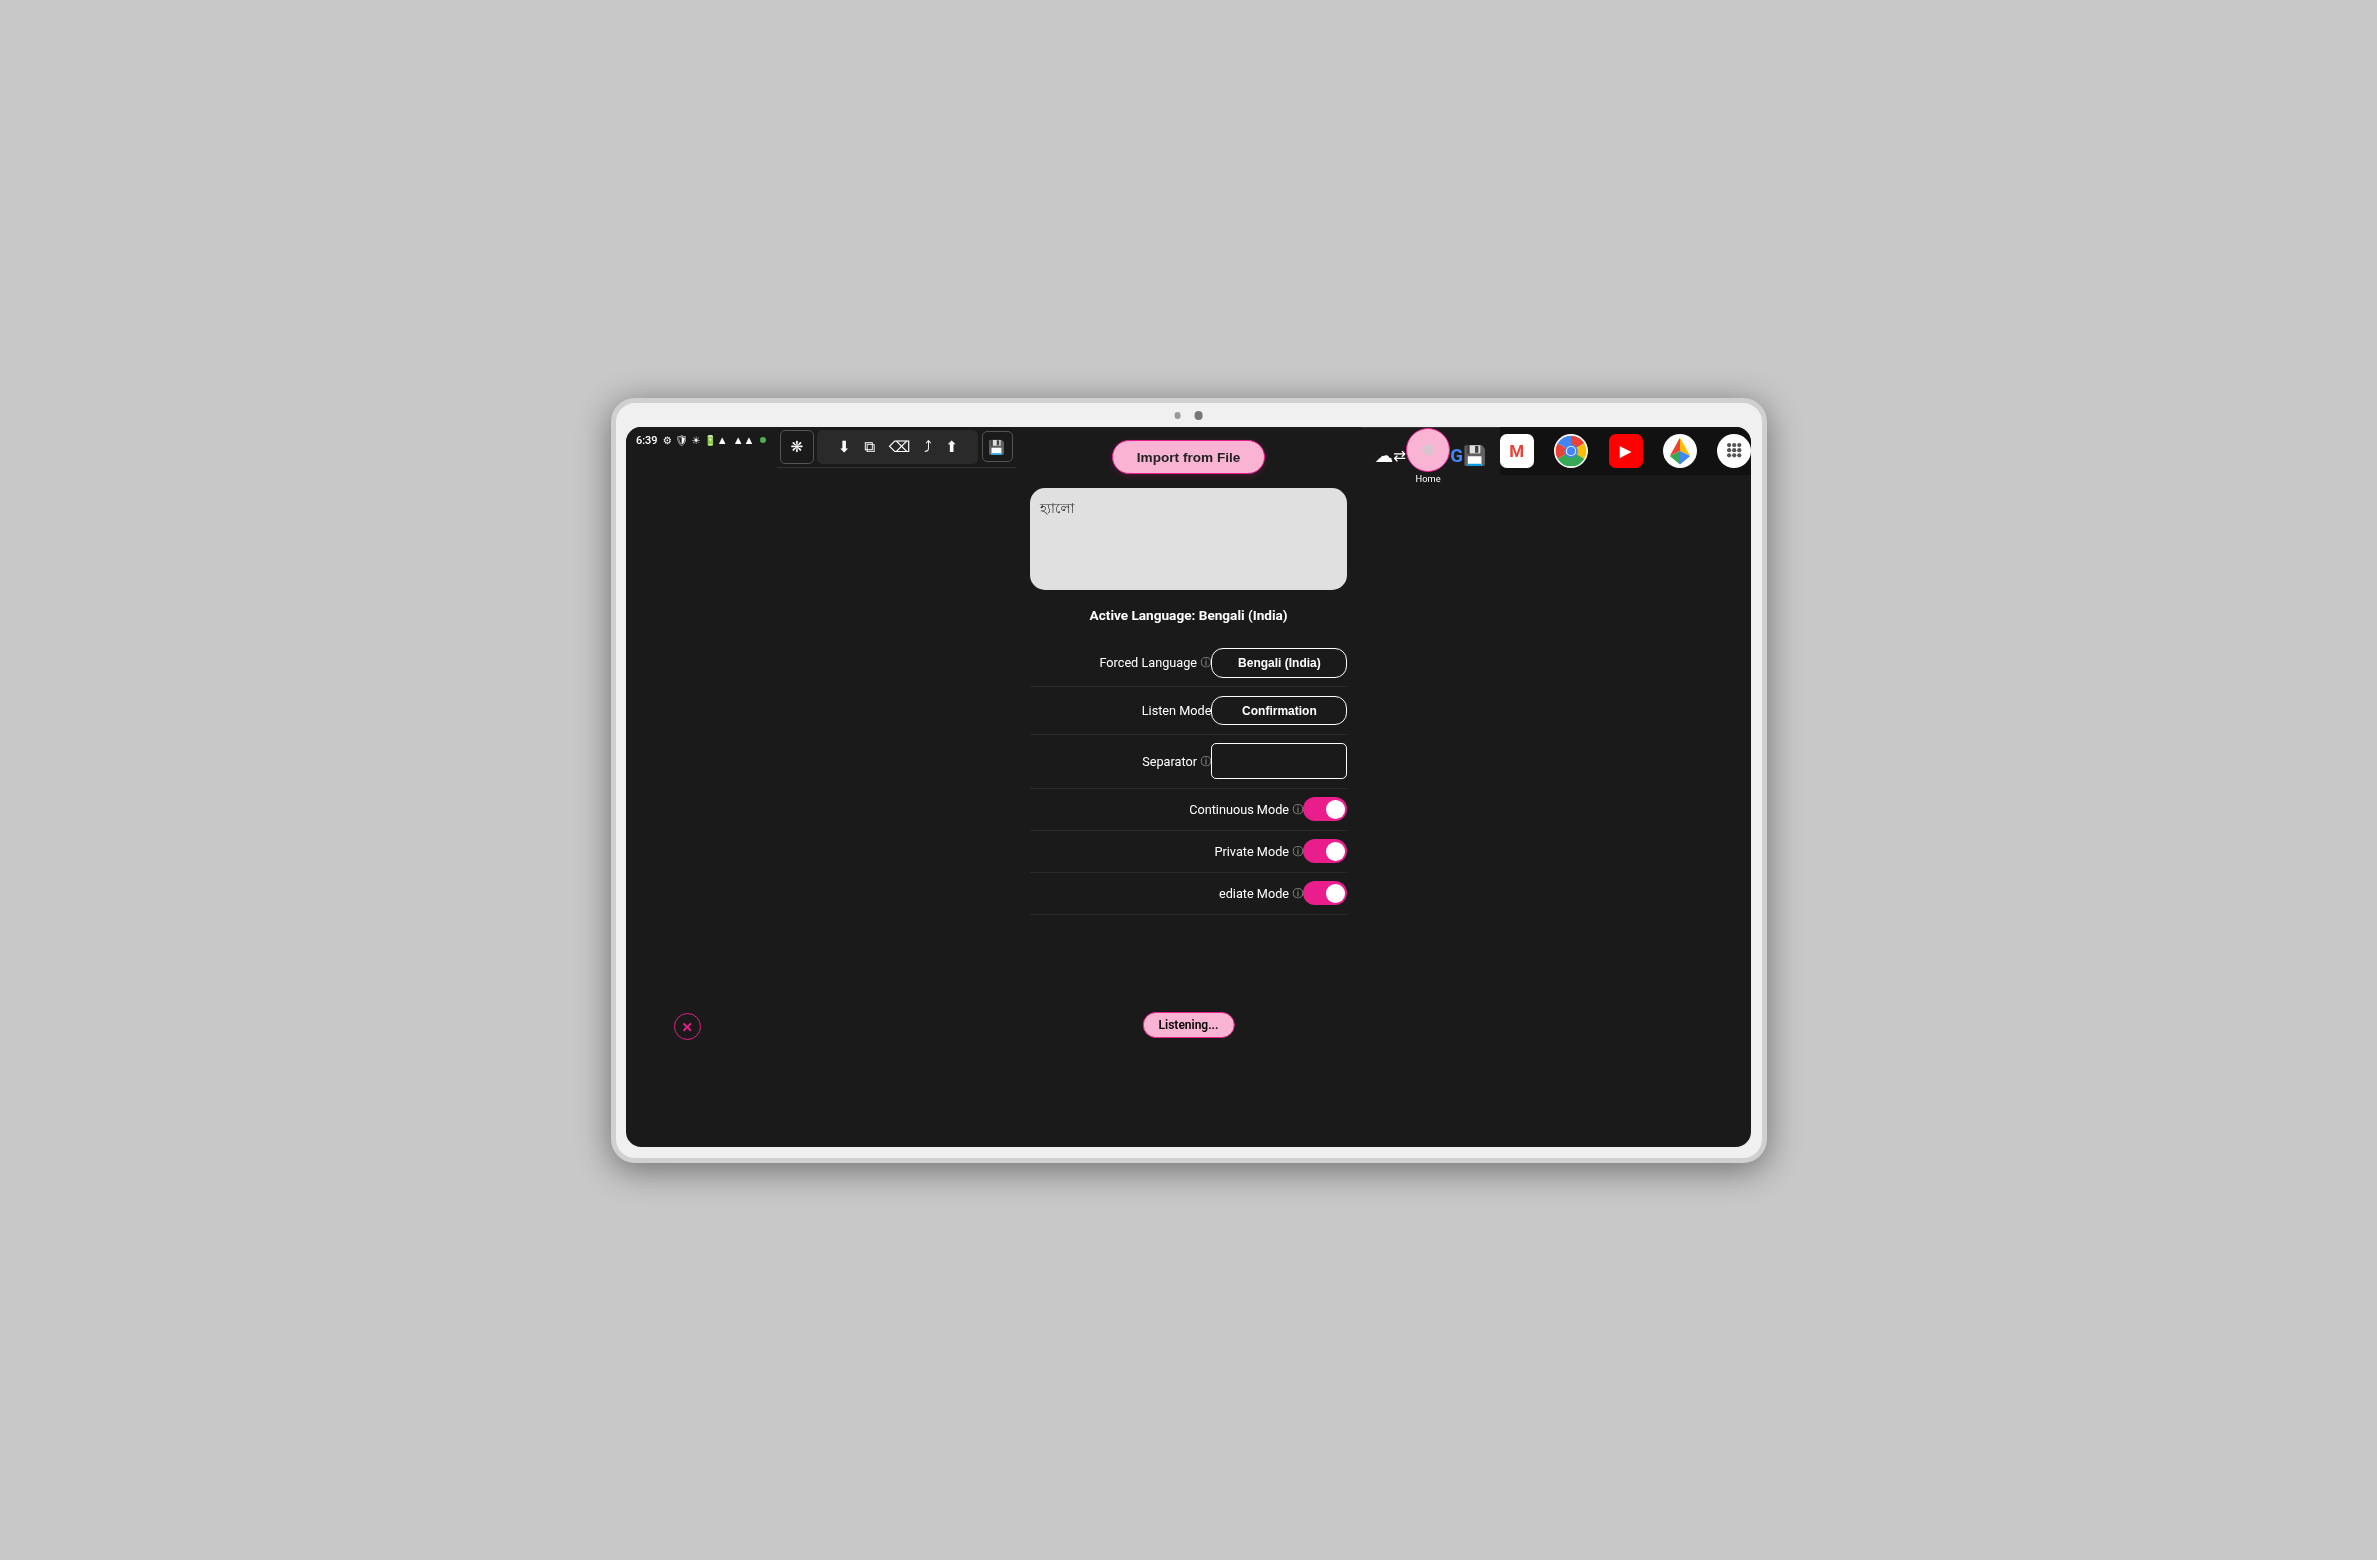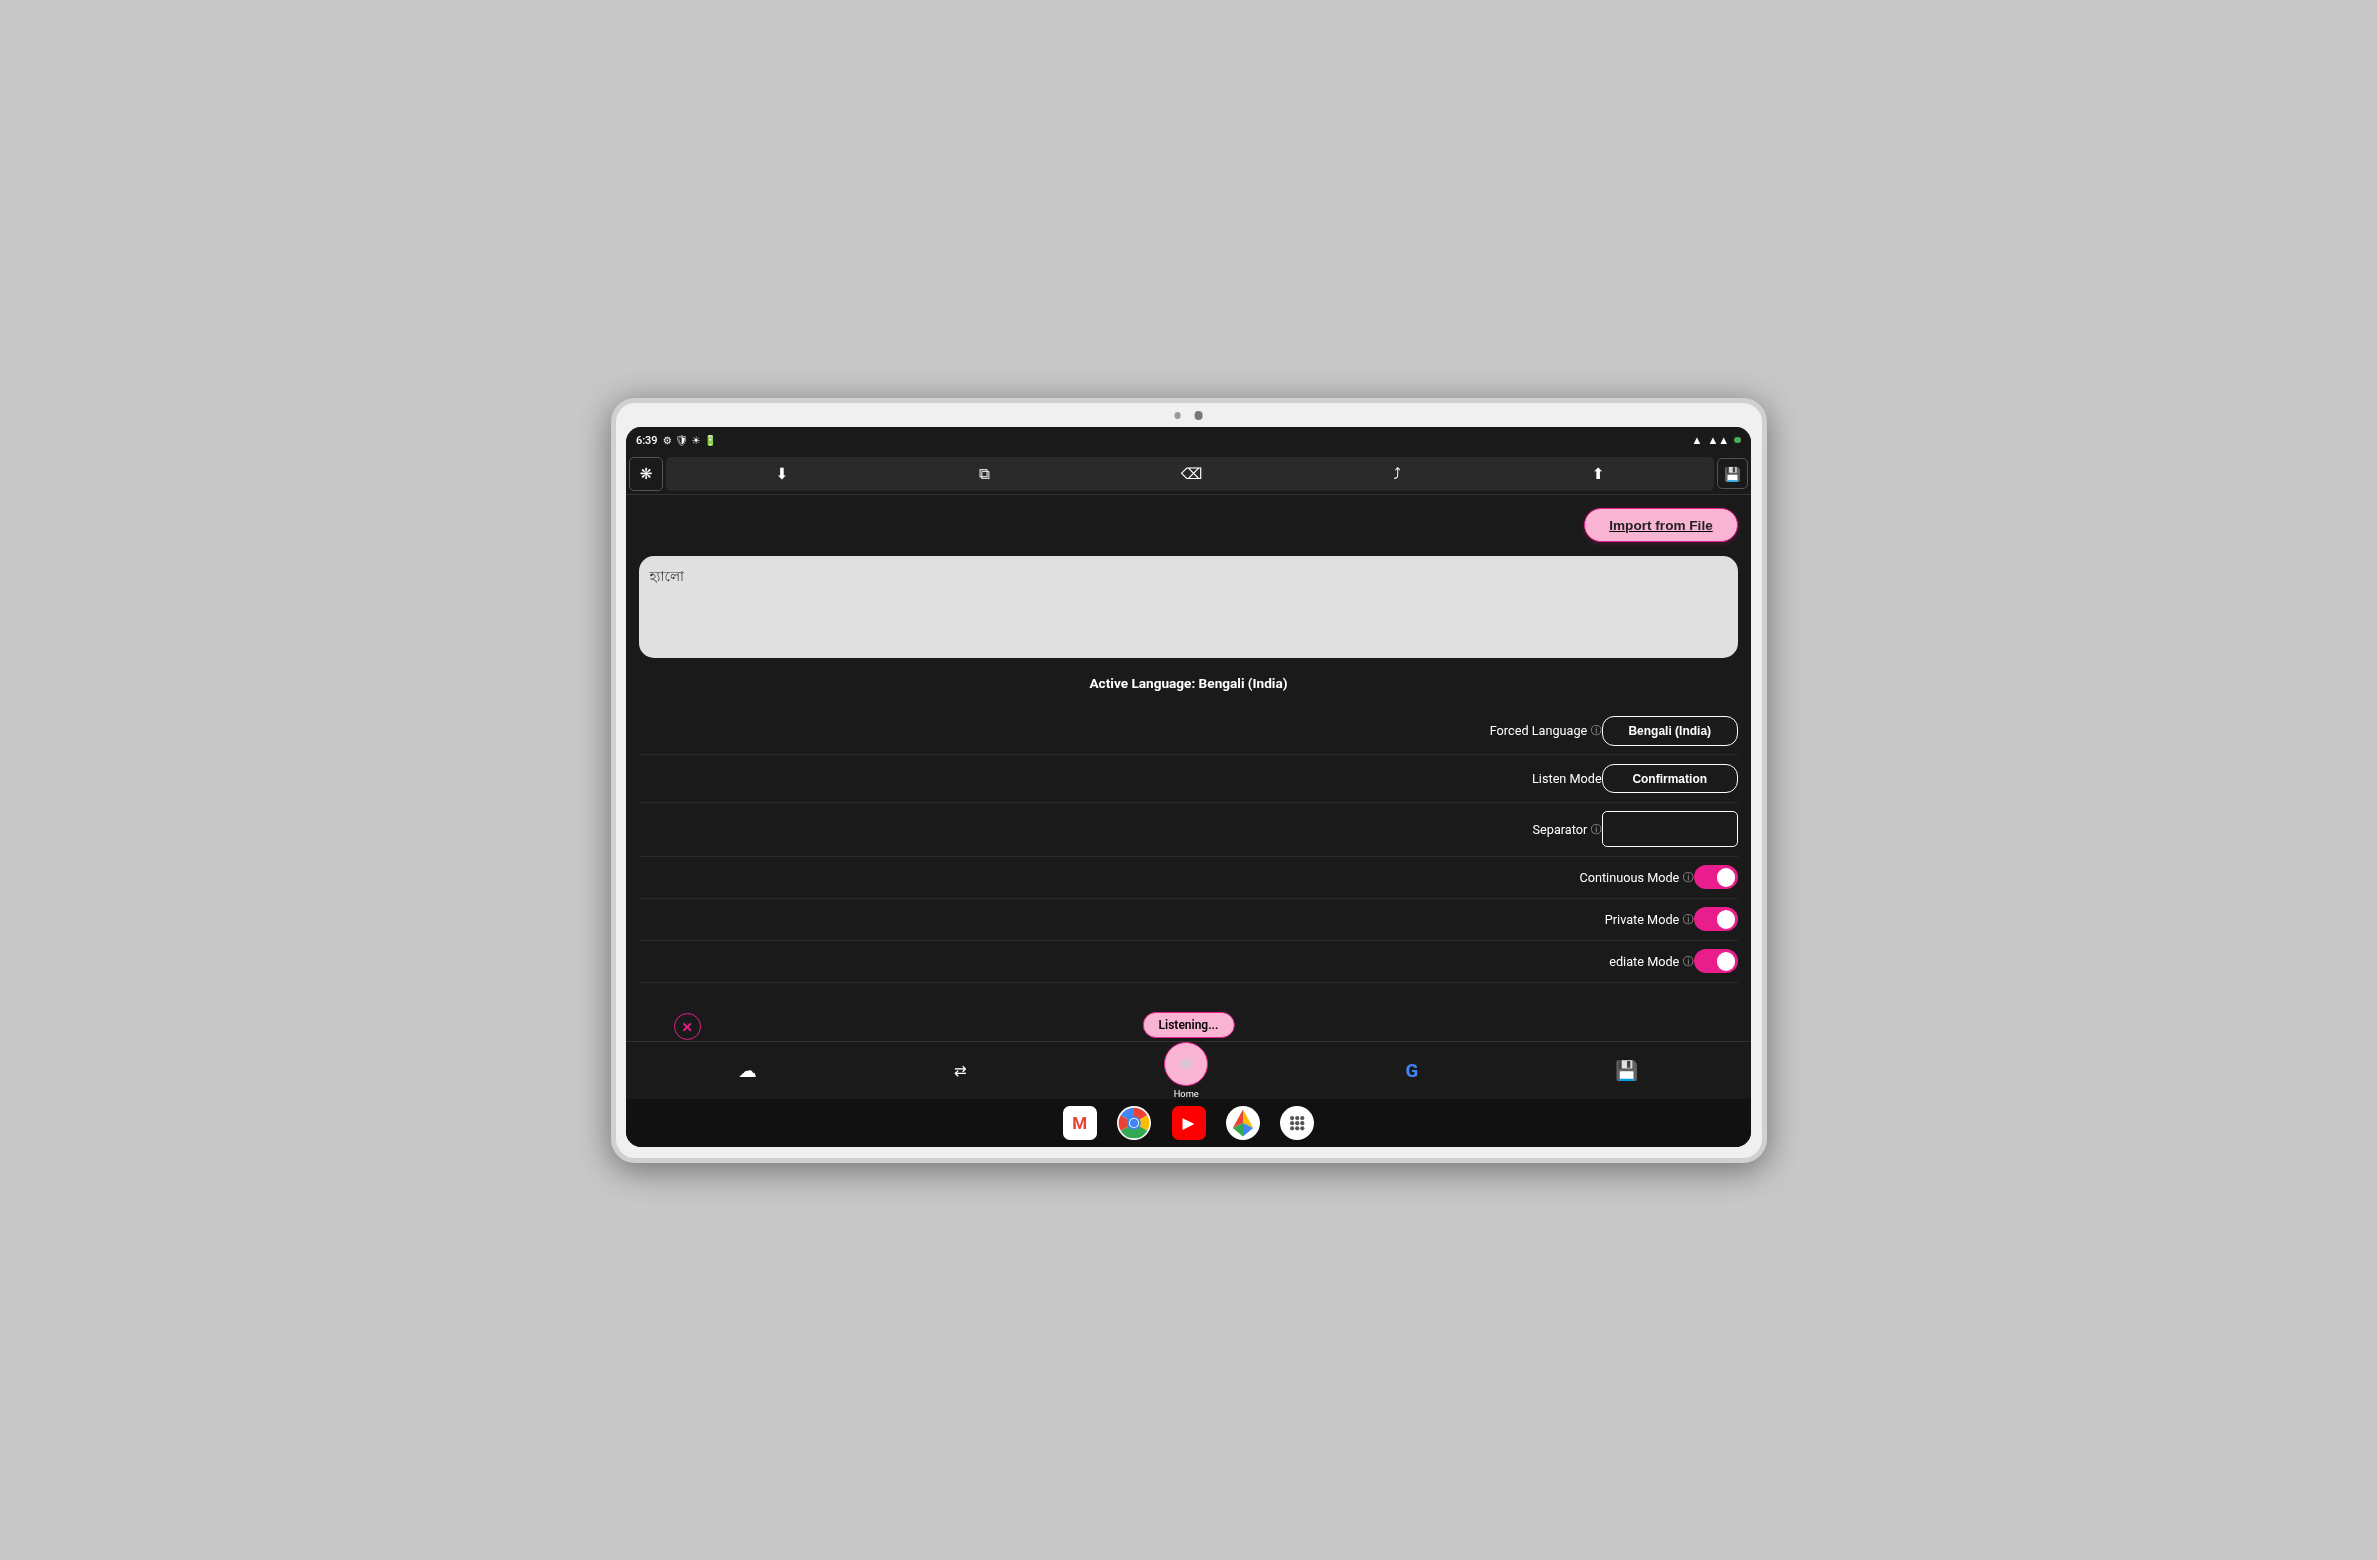--- a/index.html
+++ b/index.html
@@ -50,21 +50,21 @@
     .tablet-screen {
       position: absolute;
       top: 24px;
       left: 10.2px;
       right: 10.2px;
       bottom: 10.2px;
       background: #1a1a1a;
       border-radius: 15.3px;
       overflow: hidden;
       display: flex;
-      flex-direction: column;
+      flex-direction: row;
     }
 
     
     .status-bar {
       background: #1a1a1a;
       height: 27px;
       display: flex;
       align-items: center;
       justify-content: space-between;
       padding: 0 10.2px;
@@ -174,23 +174,22 @@
     
     .main-content {
       flex: 1;
       overflow-y: auto;
       padding: 13.6px;
       background: #1a1a1a;
     }
 
     .import-btn-container {
       display: flex;
-      justify-content: flex-end;
+      justify-content: center;
       margin-bottom: 13.6px;
-      text-decoration: underline;
     }
 
     .import-btn {
       background: #f9b4d4;
       border: 1.7px solid #e91e8c;
       border-radius: 20.4px;
       padding: 8.5px 24px;
       font-size: 13.6px;
       font-weight: 600;
       color: #222;

